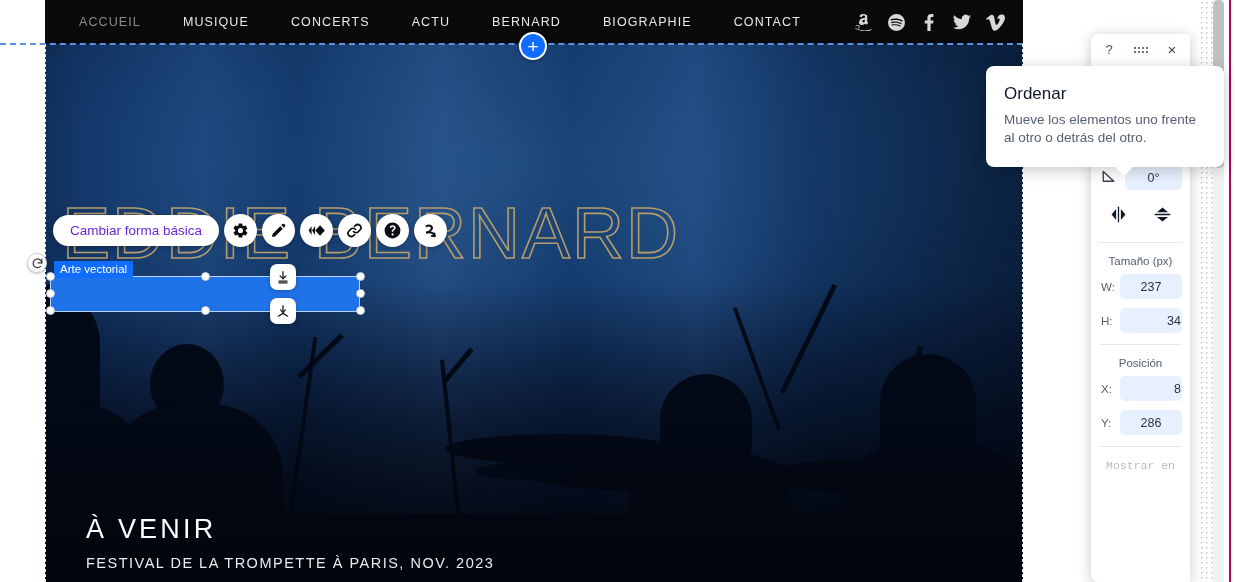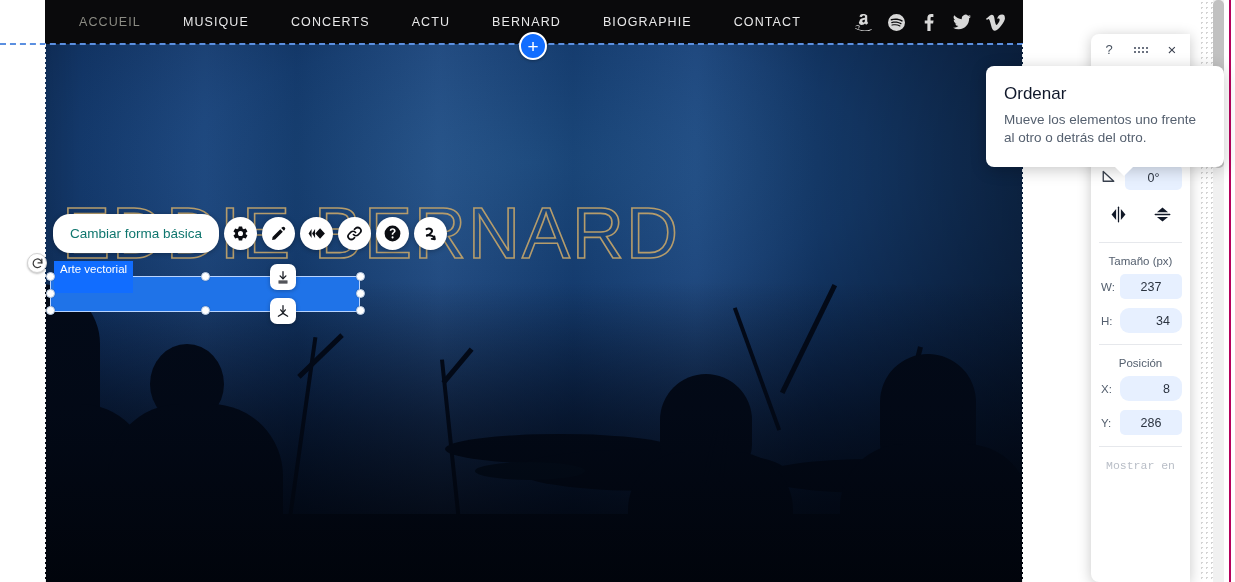--- a/index.html
+++ b/index.html
@@ -123,21 +123,21 @@
   }
 
   
   .selection-box {
     position: absolute; left: 50px; top: 276px; width: 310px; height: 36px;
     background: #1f73e8; border: 1px solid #b8d4ff; z-index: 26;
   }
   .sel-tag {
     position: absolute; left: 54px; top: 261px;
     background: #116dff; color: #fff; font-size: 11.5px;
-    padding: 2px 6px 18px 6px; z-index: 28; white-space: nowrap;
+    padding: 2px 6px 3px 6px; z-index: 28; white-space: nowrap;
   }
   .handle {
     position: absolute; width: 9px; height: 9px; border-radius: 50%;
     background: #ffffff; border: 1px solid #b9cde8; z-index: 29;
     box-shadow: 0 0 1px rgba(0,0,0,.35);
   }
   .rotate-handle {
     position: absolute; left: 27px; top: 253px;
     width: 20px; height: 20px; border-radius: 50%;
     background: #ffffff; border: 1px solid #d3d3d3; z-index: 29;
@@ -153,23 +153,23 @@
   }
   .dock-btn.top { top: 264px; }
   .dock-btn.bottom { top: 298px; }
 
   
   .float-toolbar {
     position: absolute; left: 53px; top: 214px; z-index: 32;
     display: flex; align-items: center; gap: 5px;
   }
   .ft-pill {
-    height: 39px; border-radius: 17px; background: #ffffff;
+    height: 31px; border-radius: 17px; background: #ffffff;
     display: flex; align-items: center; padding: 0 17px;
-    font-size: 13.5px; color: #0f766e; white-space: nowrap;
+    font-size: 13.5px; color: #6d28d9; white-space: nowrap;
     box-shadow: 0 1px 5px rgba(0,0,0,.3); cursor: pointer;
   }
   .ft-btn {
     width: 33px; height: 33px; border-radius: 50%; background: #ffffff;
     display: flex; align-items: center; justify-content: center;
     box-shadow: 0 1px 5px rgba(0,0,0,.3); cursor: pointer; color: #0b0d12;
   }
 
   
   .panel {
@@ -221,21 +221,21 @@
   }
   .field-row {
     display: flex; align-items: center; gap: 6px; padding: 0 8px 9px 10px;
   }
   .field-label { font-size: 11.5px; color: #55606f; width: 13px; }
   .field-input {
     flex: 1; height: 25px; border-radius: 5px; background: #e7f0ff;
     display: flex; align-items: center; justify-content: center;
     font-size: 12.5px; color: #2b3340; cursor: text;
   }
-  .field-input.right { justify-content: flex-end; padding-right: 12px; border-radius: 9px; }
+  .field-input.right { justify-content: flex-end; padding-right: 1px; }
 
   
   .tooltip {
     position: absolute; left: 986px; top: 66px; width: 238px;
     background: #ffffff; border-radius: 8px; padding: 18px 20px 20px 18px;
     box-shadow: 0 3px 16px rgba(0,0,0,.22); z-index: 60;
   }
   .tooltip-title { font-size: 17px; color: #0f172a; margin-bottom: 7px; }
   .tooltip-text { font-size: 13.5px; color: #55606f; line-height: 1.33; }
   .tooltip-arrow {
@@ -340,20 +340,25 @@
         <div class="sil" style="left:722px;top:384px;width:4px;height:54px;transform:rotate(6deg);"></div>
 
         <div class="sil" style="left:880px;top:310px;width:96px;height:110px;border-radius:48px 48px 20px 20px;"></div>
         <div class="sil" style="left:840px;top:400px;width:190px;height:145px;border-radius:64px 64px 0 0;"></div>
 
         <div class="sil" style="left:0;top:470px;width:1023px;height:80px;"></div>
       </div>
 
       <div class="hero-title">EDDIE BERNARD</div>
 
+      <div class="upcoming">
+        <div class="upcoming-title">À VENIR</div>
+        <div class="upcoming-sub">FESTIVAL DE LA TROMPETTE À PARIS, NOV. 2023</div>
+
+      </div>
     </div>
   </div>
 
   <div class="editor-gutter-left"></div>
   <div class="editor-gutter-right"></div>
 
   <div class="guide-h-top"></div>
   <div class="guide-v left"></div>
   <div class="guide-v right"></div>
 

